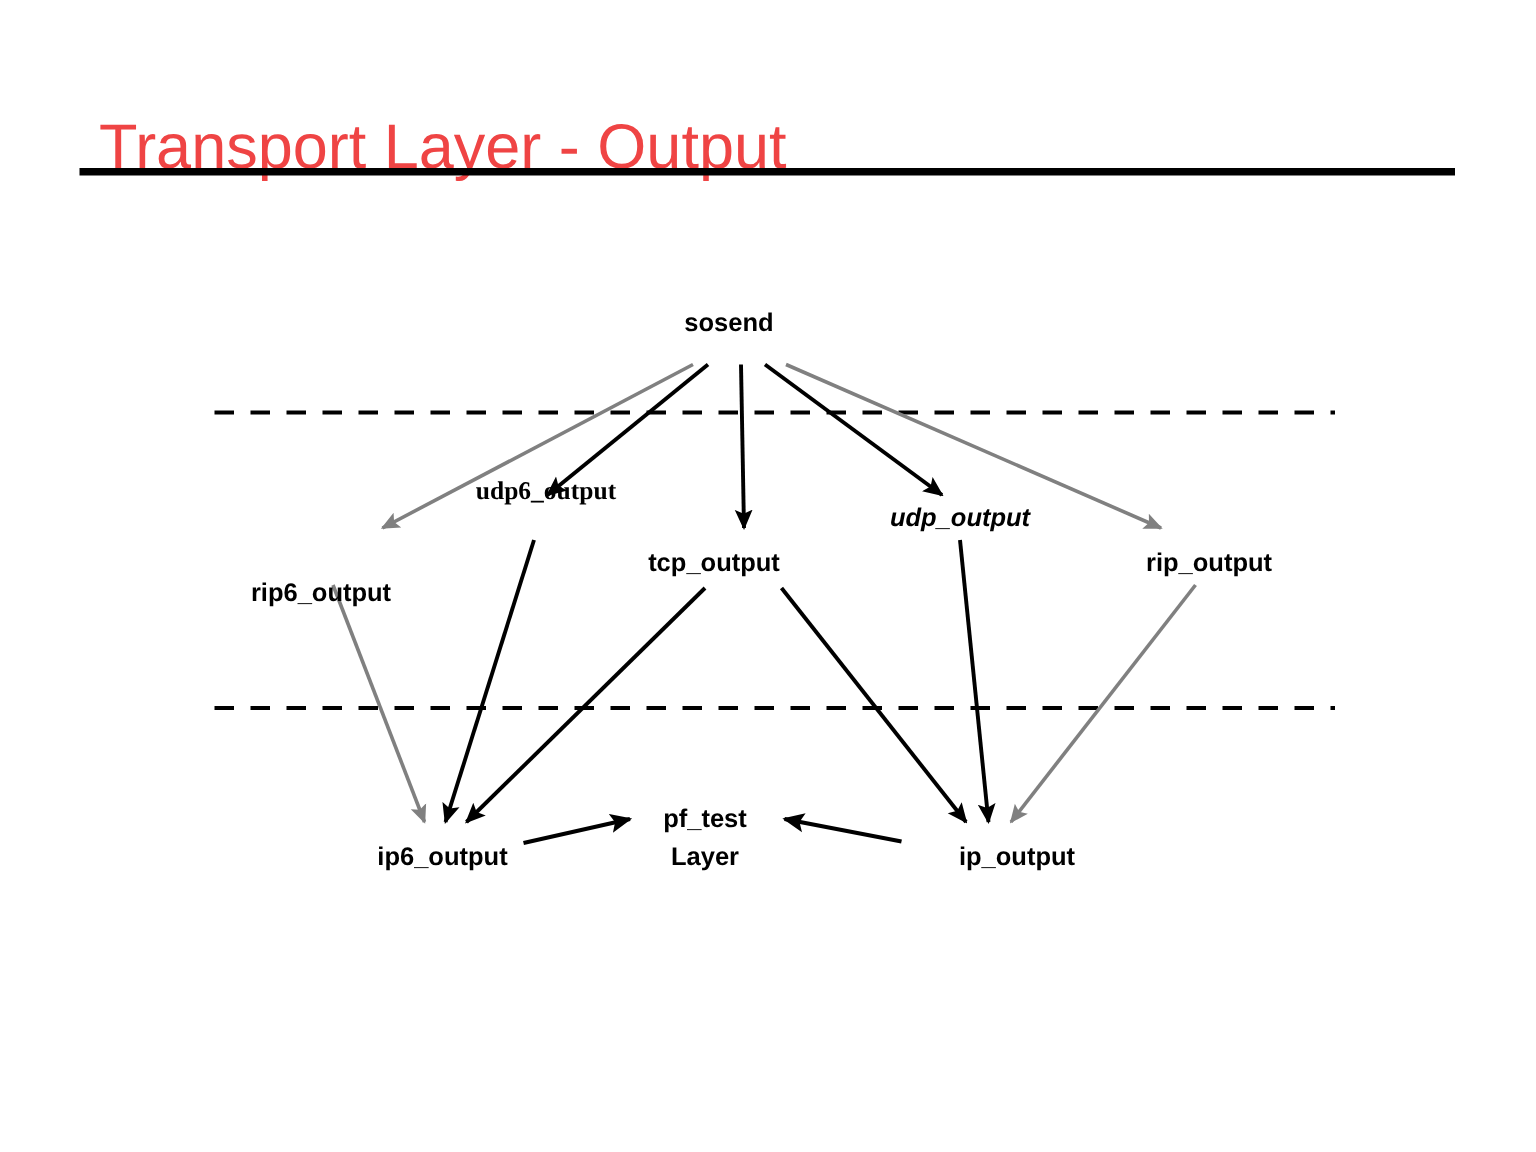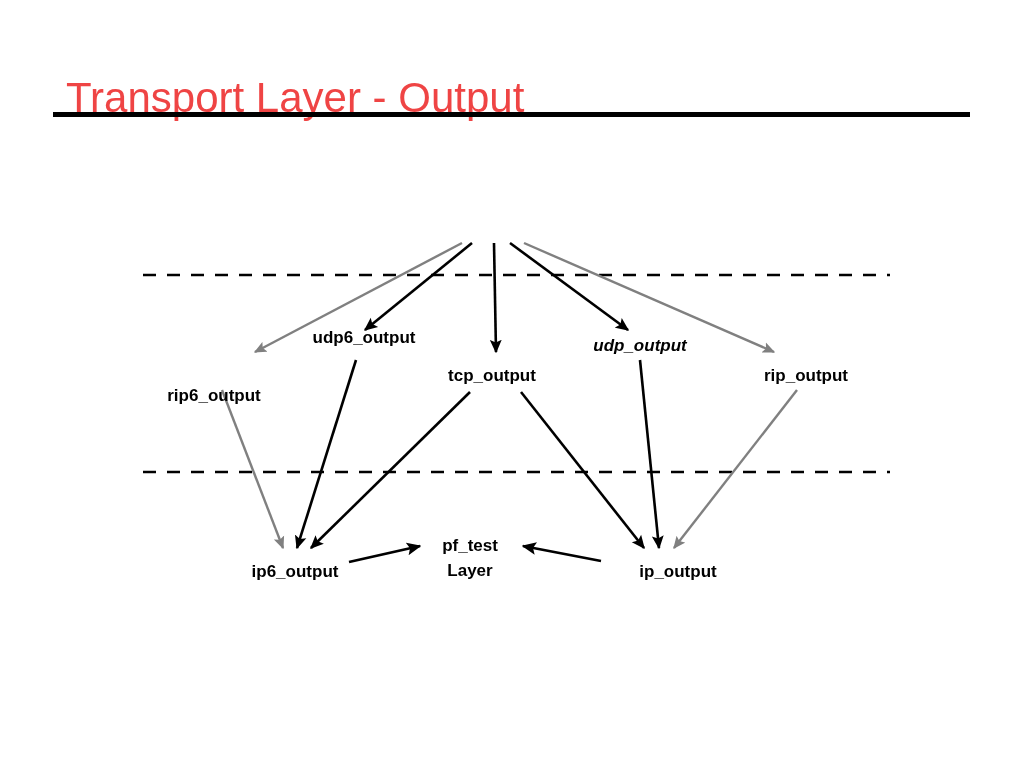--- a/index.html
+++ b/index.html
@@ -93,27 +93,28 @@
     <line x1="470" y1="392" x2="311" y2="548" stroke="#000000" stroke-width="2.6" marker-end="url(#arrow-black)"></line>
     <line x1="521" y1="392" x2="644" y2="548" stroke="#000000" stroke-width="2.6" marker-end="url(#arrow-black)"></line>
     <line x1="640" y1="360" x2="659" y2="548" stroke="#000000" stroke-width="2.6" marker-end="url(#arrow-black)"></line>
     <line x1="797" y1="390" x2="674" y2="548" stroke="#808080" stroke-width="2.4" marker-end="url(#arrow-gray)"></line>
 
     <line x1="349" y1="562" x2="420" y2="546" stroke="#000000" stroke-width="2.8" marker-end="url(#arrow-black)"></line>
     <line x1="601" y1="561" x2="523" y2="546" stroke="#000000" stroke-width="2.8" marker-end="url(#arrow-black)"></line>
   </svg>
 
   <div class="node-label" style="left:486px; top:216px;">
+    <div>sosend</div>
   </div>
 
   <div class="node-label" style="left:214px; top:396px;">rip6_output</div>
 
-  <div class="node-label" style="left:364px; top:338px;">udp6_output</div>
+  <div class="node-label" style="left:364px; top:328px;font-family:Liberation Serif, serif;">udp6_output</div>
 
-  <div class="node-label" style="left:492px; top:376px;">tcp_output</div>
+  <div class="node-label" style="left:476px; top:376px;">tcp_output</div>
 
   <div class="node-label" style="left:640px; top:346px;font-style:italic;">udp_output</div>
 
   <div class="node-label" style="left:806px; top:376px;">rip_output</div>
 
   <div class="node-label" style="left:295px; top:572px;">ip6_output</div>
 
   <div class="node-label" style="left:470px; top:559px;">
     <div>pf_test</div>
     <div>Layer</div>

